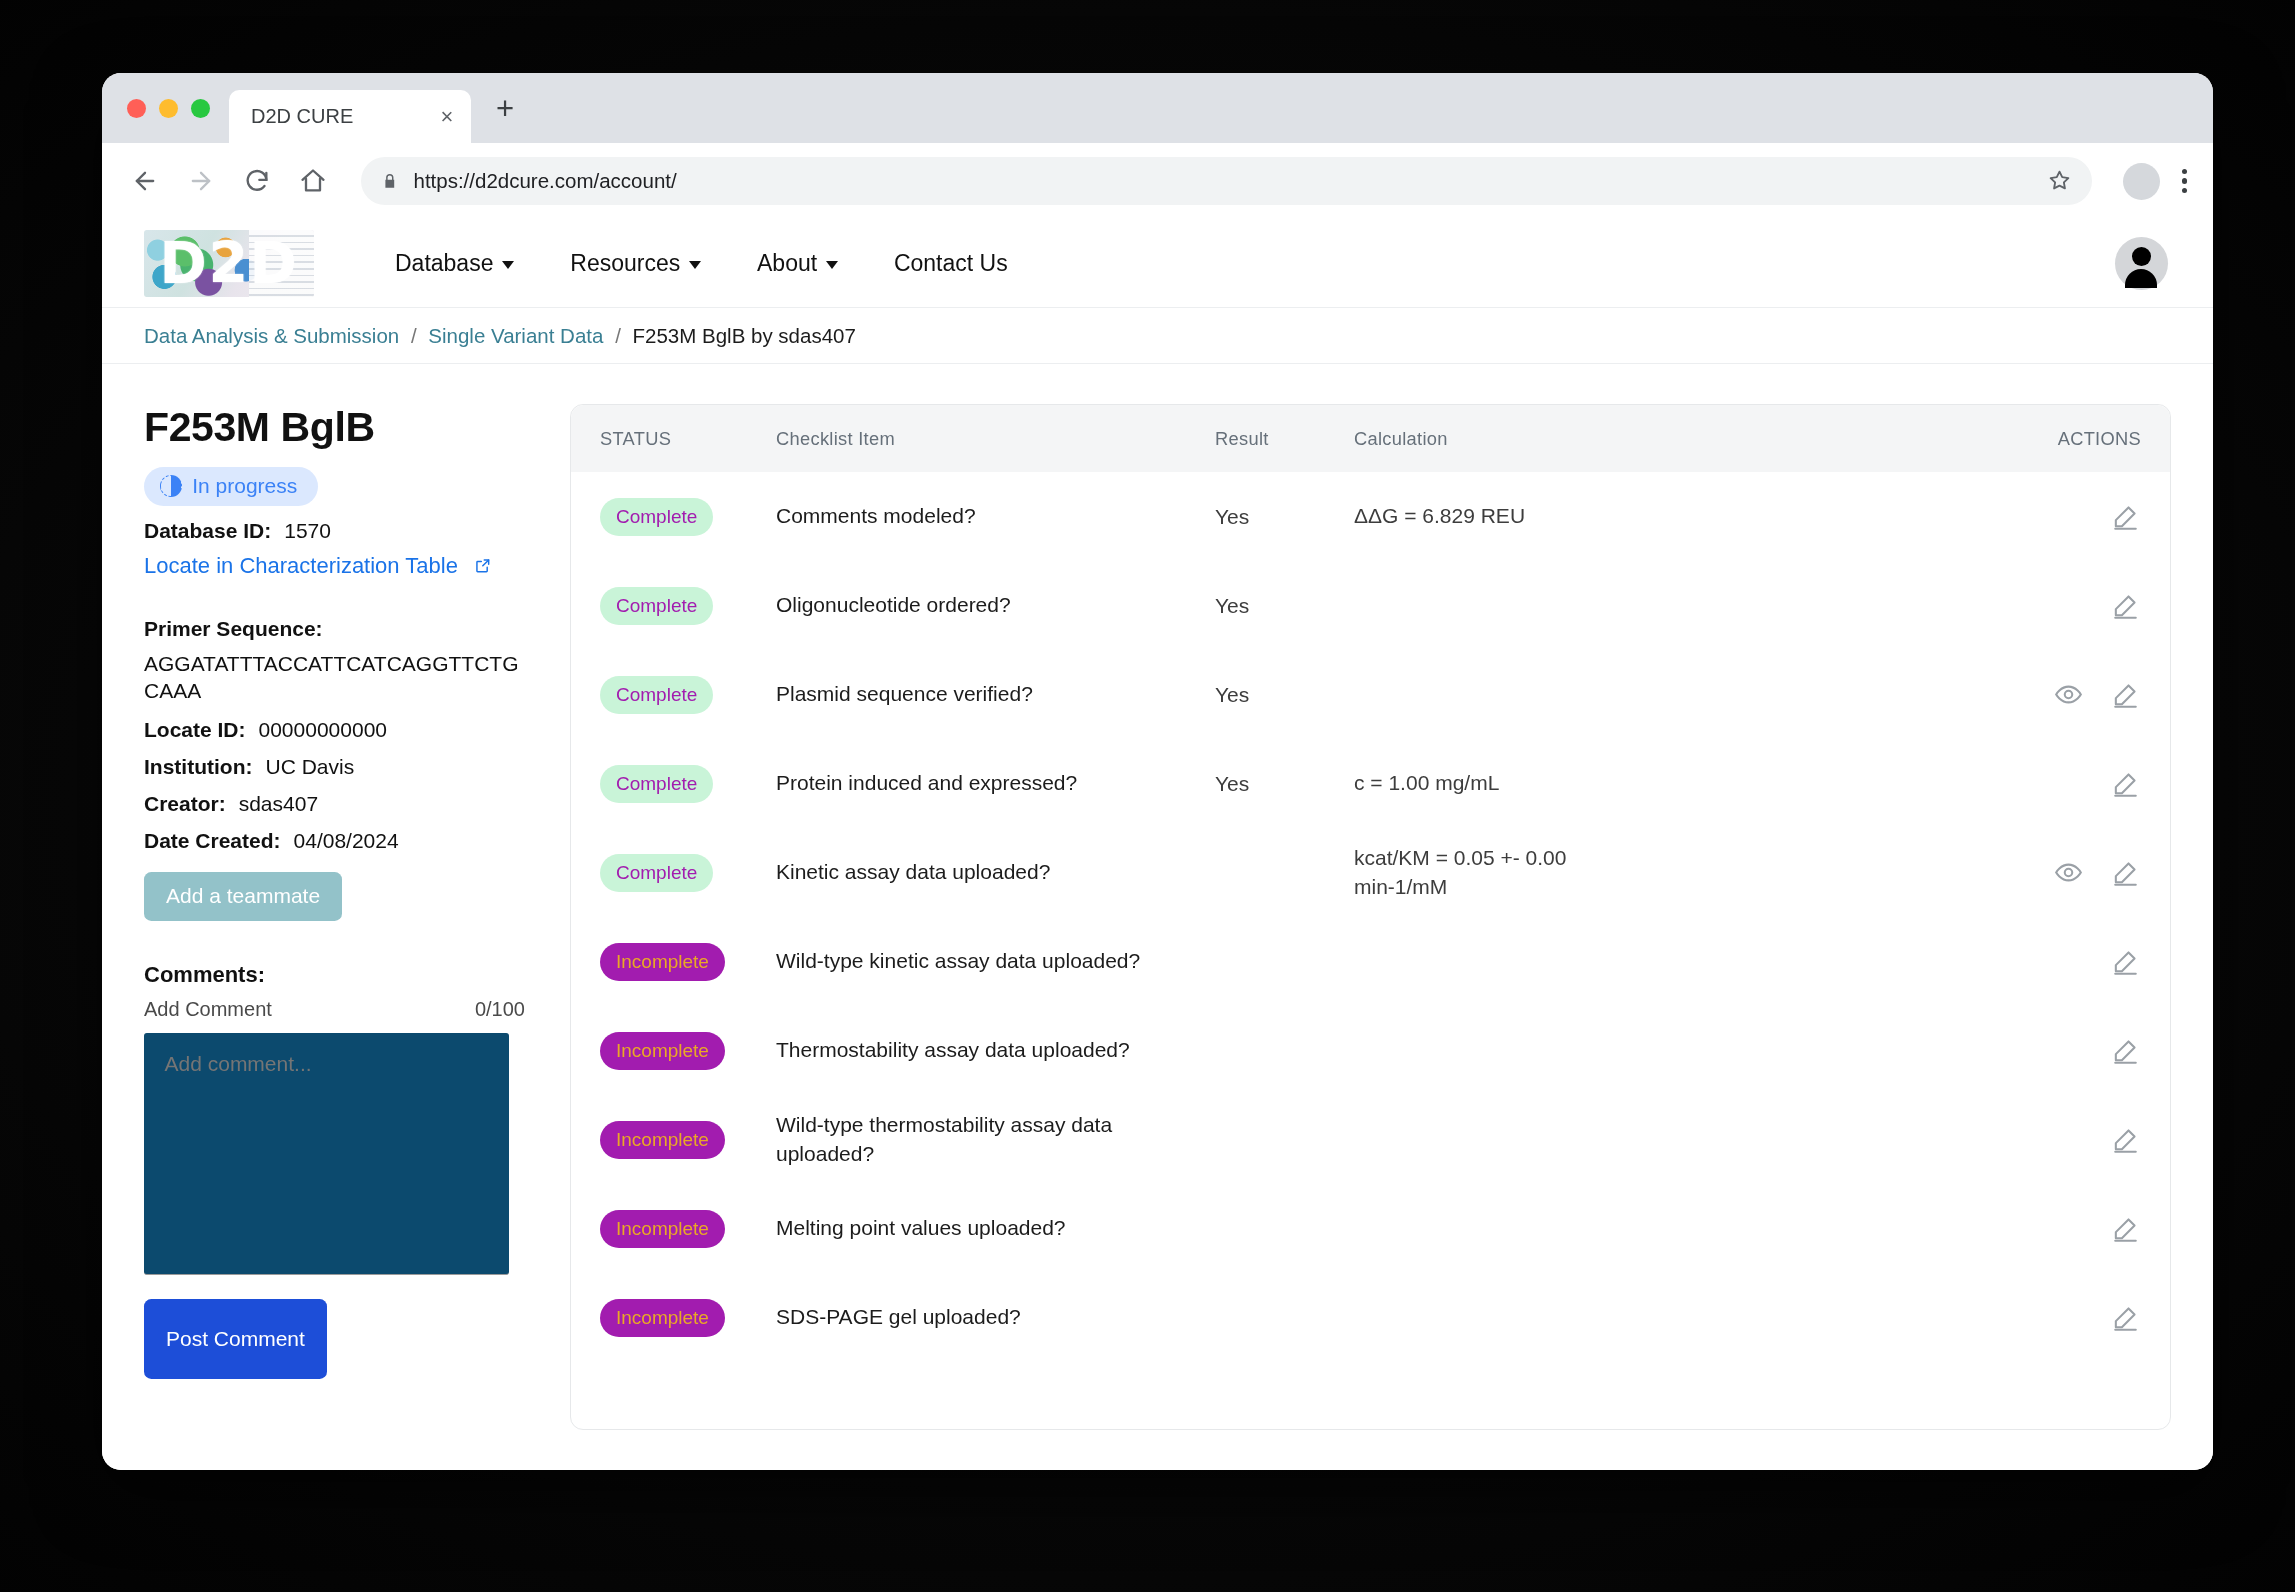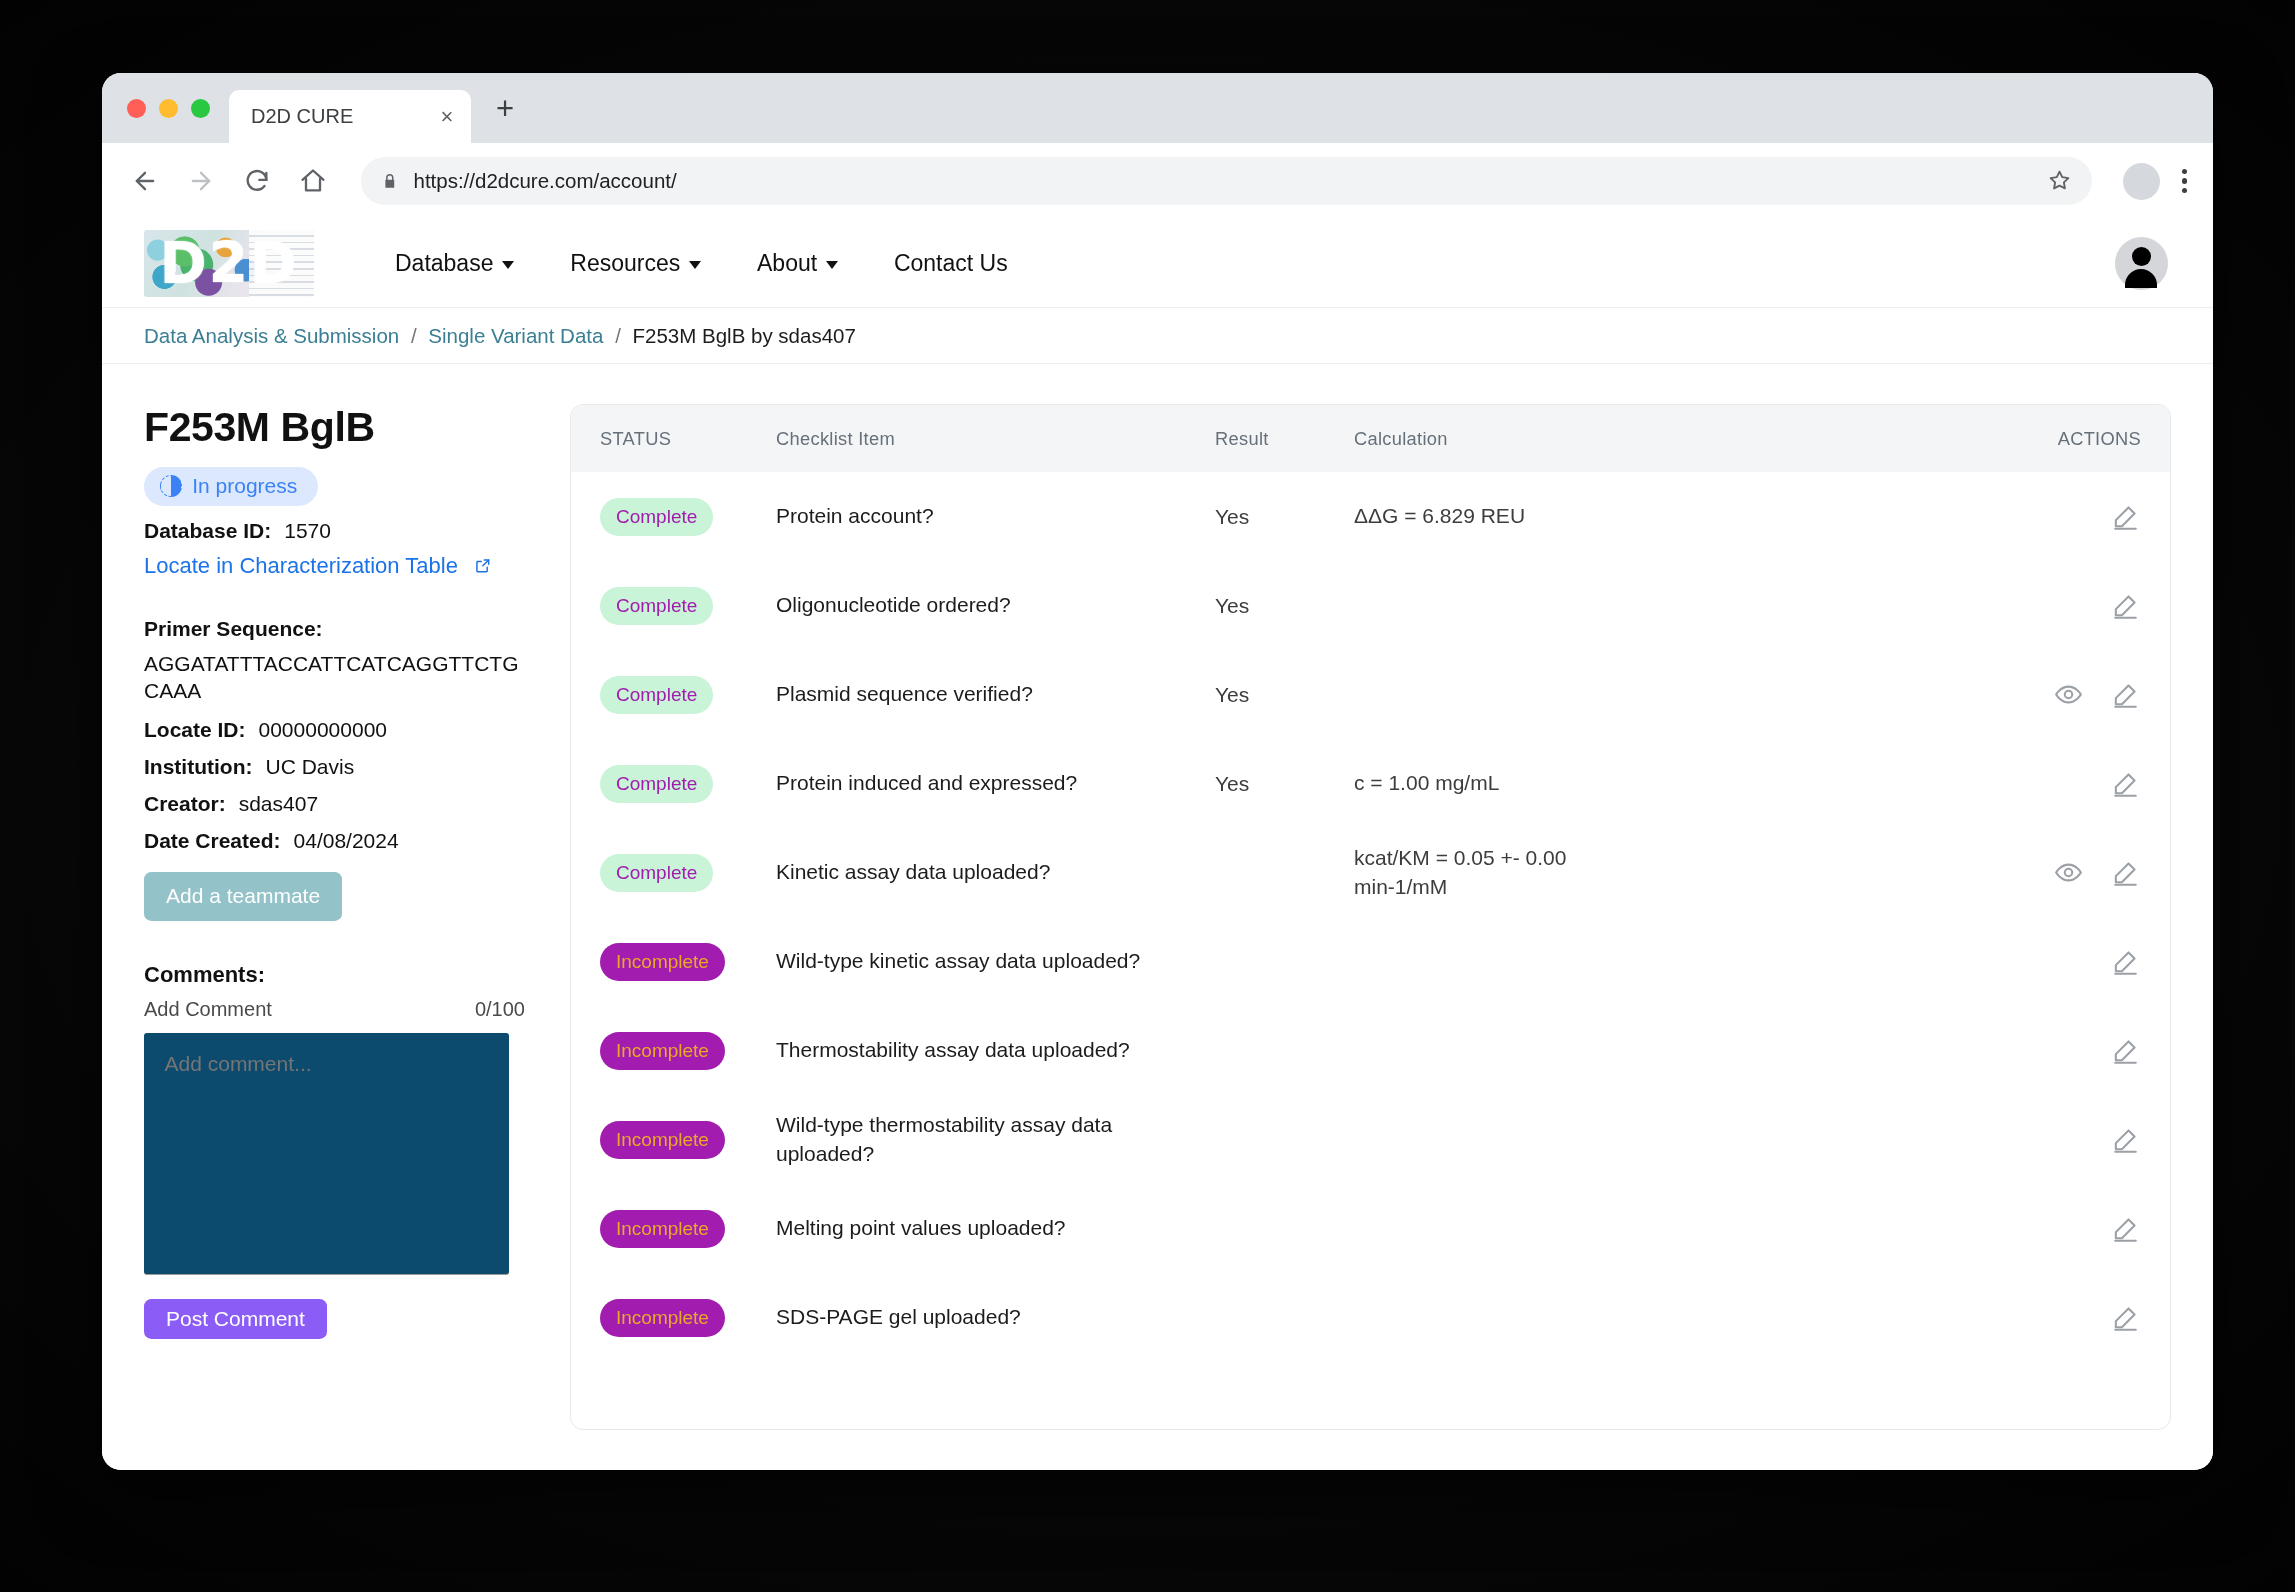--- a/index.html
+++ b/index.html
@@ -143,22 +143,22 @@
   }
   .comments-h { margin-top: 41px; font-size: 22px; font-weight: 700; color: #111; }
   .cmt-row { margin-top: 10.2px; display: flex; justify-content: space-between; font-size: 20px; color: #4a4a4a; }
   .cmt-box {
     margin-top: 11.7px; width: 365px; height: 242px; background: #0c4a6e;
     border: none; border-bottom: 1.5px solid #9a9a9a; border-radius: 2.9px;
     font-size: 21px; color: #9b9b9b; padding: 19px 20.5px; resize: none; font-family: inherit;
     outline: none;
   }
   .btn-post {
-    margin-top: 22px; background: #8b5cf6; color: #fff; border: none; border-radius: 7.3px;
-    font-size: 21px; padding: 8px 22px; cursor: pointer; font-family: inherit;
+    margin-top: 22px; background: #1d4ed8; color: #fff; border: none; border-radius: 7.3px;
+    font-size: 21px; padding: 28px 22px; cursor: pointer; font-family: inherit;
   }
 
   
   .card {
     flex: 1; border: 0.7px solid #e6e8ea; border-radius: 13px; background: #fff;
     margin-bottom: 40px; overflow: hidden; display: flex; flex-direction: column;
   }
   .thead {
     background: #f4f5f6; display: flex; align-items: center; height: 67px;
     padding: 0 29px; border-radius: 13px 13px 0 0; flex: 0 0 auto;
@@ -340,21 +340,21 @@
           <div class="thead">
             <div class="th c-status">STATUS</div>
             <div class="th c-item">Checklist Item</div>
             <div class="th c-result">Result</div>
             <div class="th c-calc">Calculation</div>
             <div class="th c-act">ACTIONS</div>
           </div>
           <div class="tbody" id="tbody">
               <div class="tr">
                 <div class="c-status"><span class="pill complete">Complete</span></div>
-                <div class="c-item td-item">Protein account?</div>
+                <div class="c-item td-item">Comments modeled?</div>
                 <div class="c-result td-result">Yes</div>
                 <div class="c-calc">
                   <div class="td-calc">ΔΔG = 6.829 REU</div>
                 </div>
                 <div class="c-act td-act">
                   <span class="ico-btn">
                     <svg viewBox="0 0 24 24" fill="none" stroke="currentColor" stroke-width="1.7" stroke-linecap="round" stroke-linejoin="round">
                       <path d="M14.5 4.5l5 5L9 20H4v-5z"></path>
                       <path d="M3.5 22.2h17"></path>
                     </svg>

